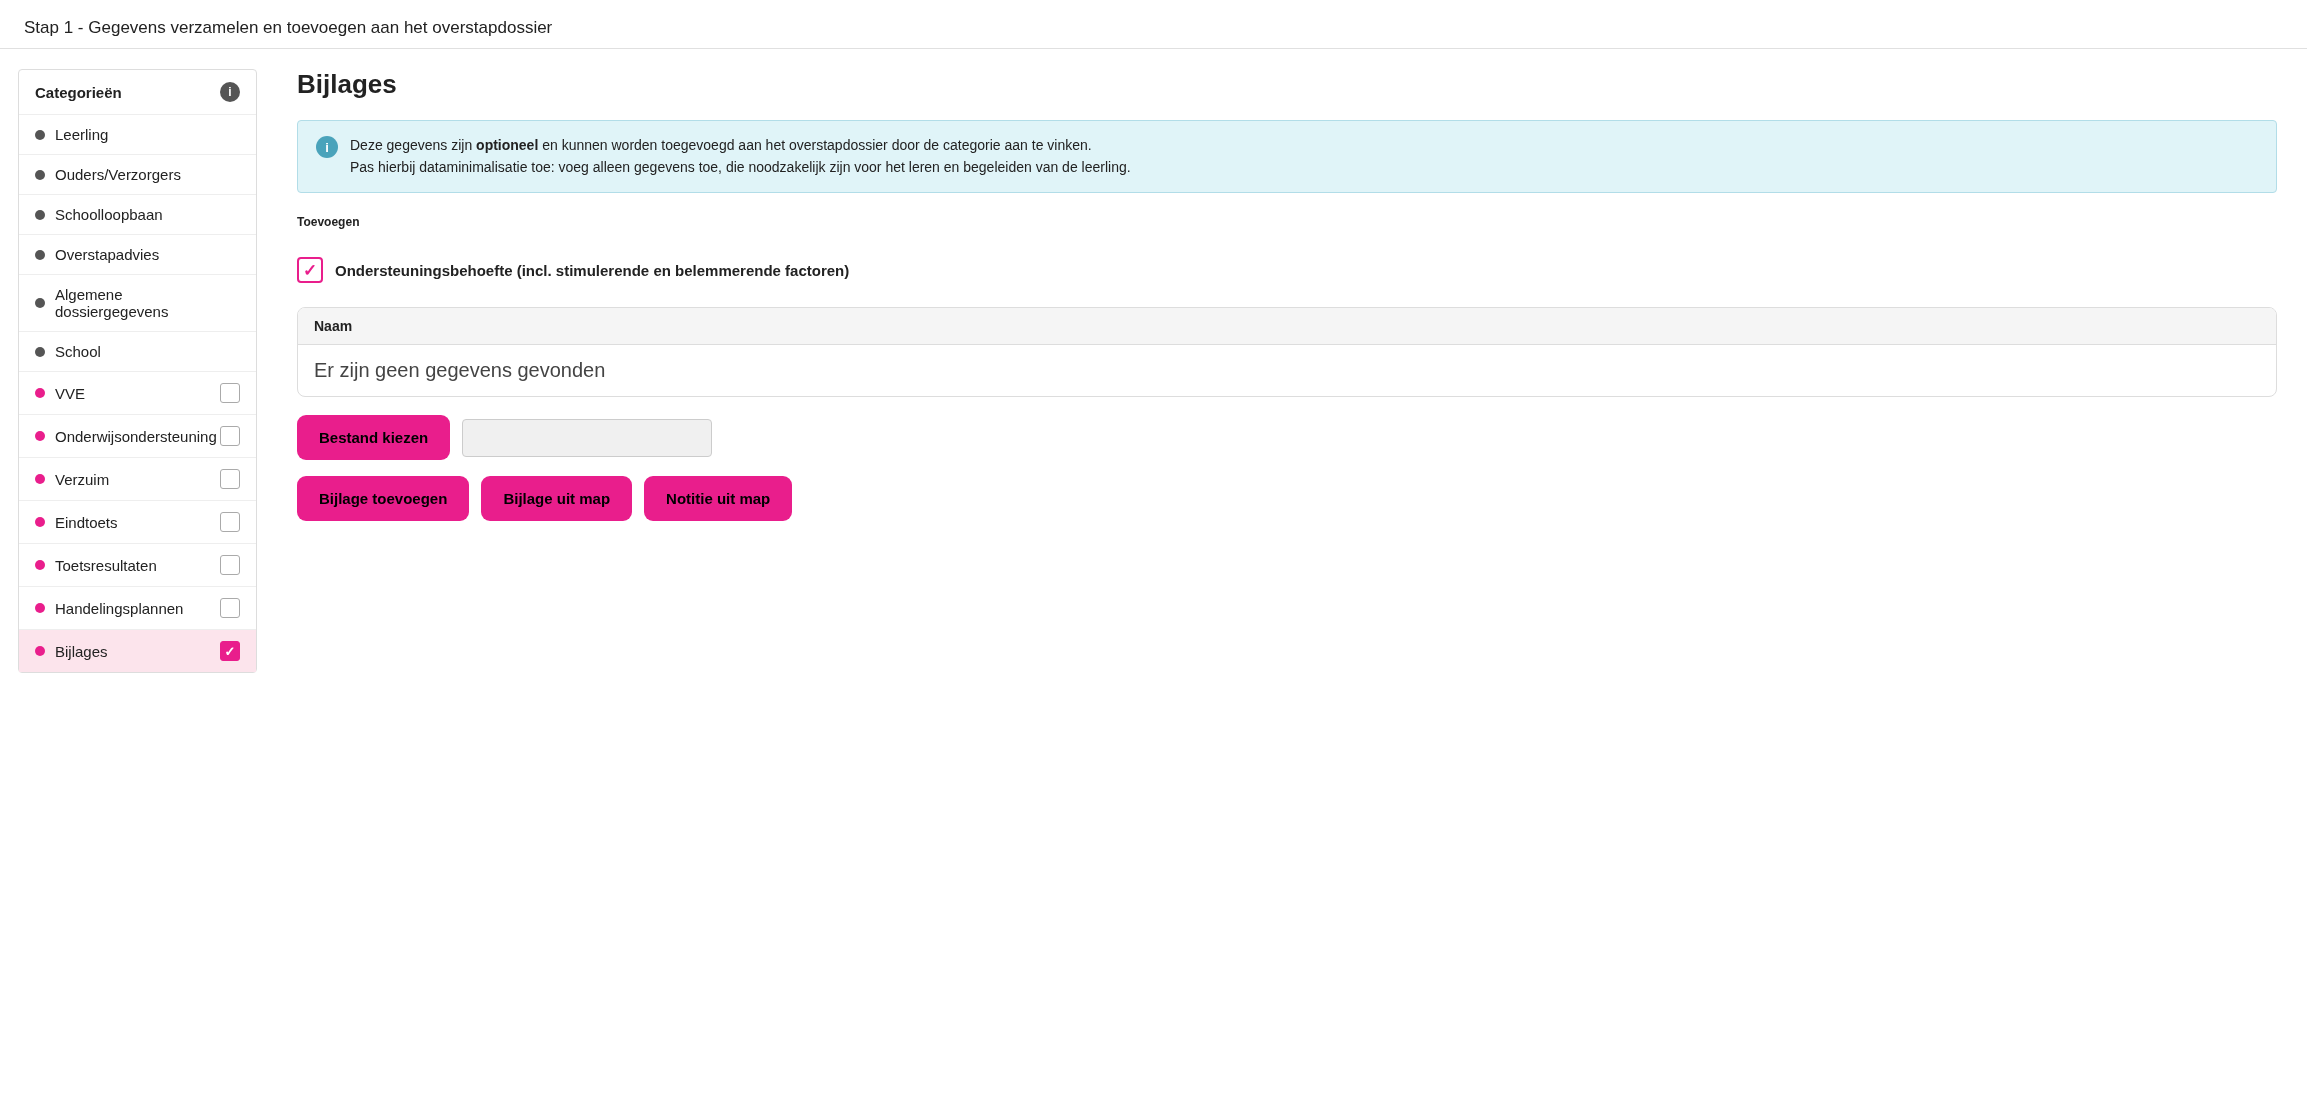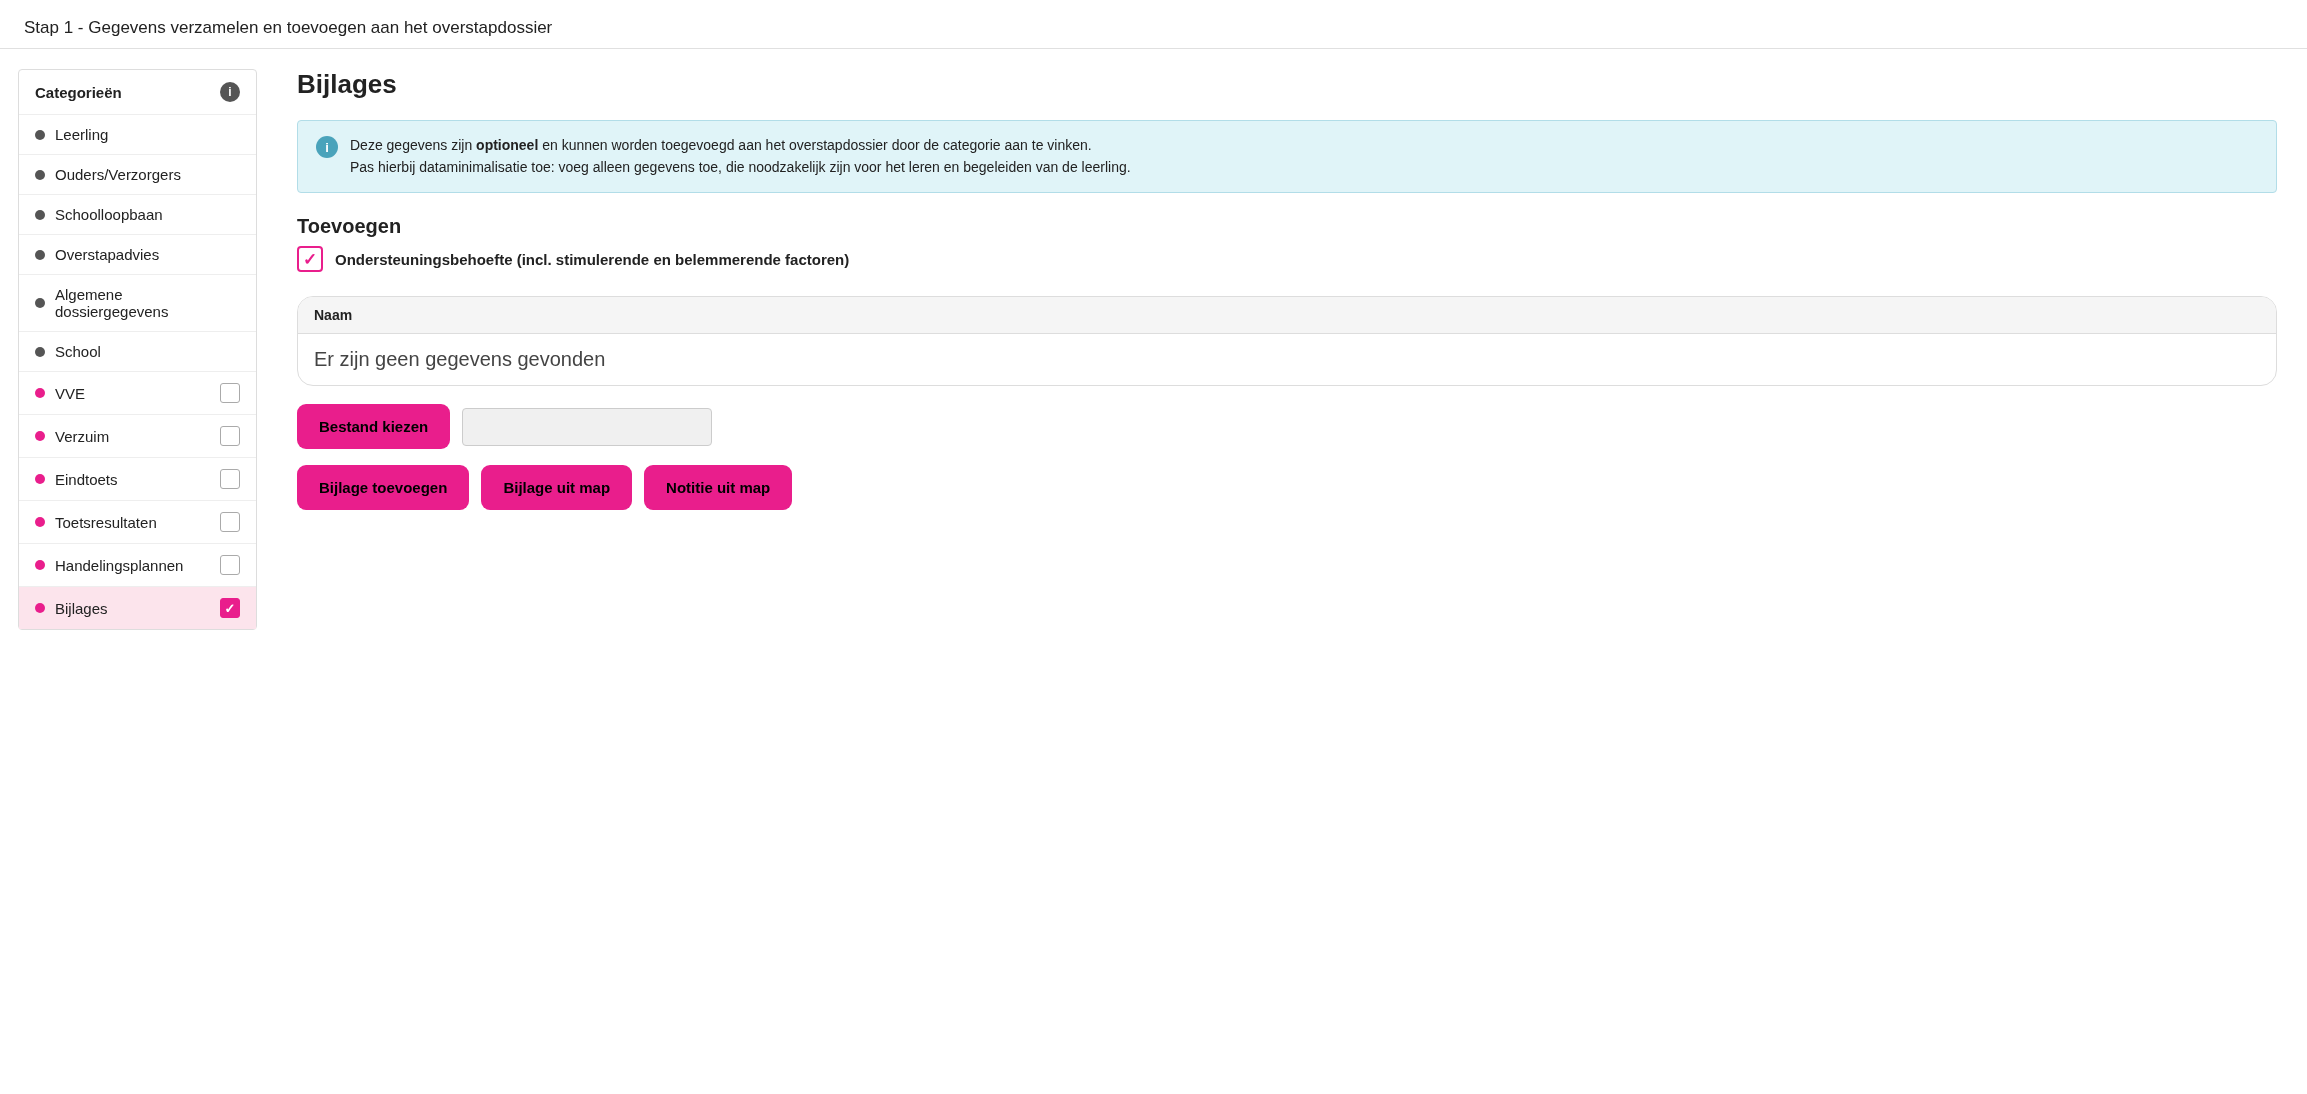--- a/index.html
+++ b/index.html
@@ -153,22 +153,22 @@
     .info-text {
       font-size: 14px;
       line-height: 1.55;
       color: #222;
     }
     .info-text strong {
       font-weight: bold;
     }
     .toevoegen-label {
       font-weight: bold;
-      font-size: 20px;
-      margin-bottom: 8px;
+      font-size: 12px;
+      margin-bottom: 28px;
       color: #222;
     }
     .checkbox-row {
       display: flex;
       align-items: center;
       gap: 12px;
       margin-bottom: 24px;
     }
     .big-checkbox {
       width: 26px;
@@ -199,21 +199,21 @@
       color: #222;
     }
     .bijlages-subtitle {
       font-weight: bold;
       font-size: 15px;
       margin-bottom: 10px;
       color: #222;
     }
     .table-container {
       border: 1px solid #ddd;
-      border-radius: 16px;
+      border-radius: 8px;
       margin-bottom: 18px;
       overflow: hidden;
     }
     .table-header {
       background: #f5f5f5;
       padding: 10px 16px;
       font-weight: bold;
       font-size: 14px;
       border-bottom: 1px solid #ddd;
       color: #222;
@@ -312,20 +312,27 @@
     </div>
 
     <div class="sidebar-item">
       <div class="sidebar-item-left">
         <div class="dot dot-pink"></div>
         <span>VVE</span>
       </div>
       <div class="sidebar-checkbox"></div>
     </div>
 
+    <div class="sidebar-item">
+      <div class="sidebar-item-left">
+        <div class="dot dot-pink"></div>
+        <span>Onderwijsondersteuning</span>
+      </div>
+      <div class="sidebar-checkbox"></div>
+    </div>
 
     <div class="sidebar-item">
       <div class="sidebar-item-left">
         <div class="dot dot-pink"></div>
         <span>Verzuim</span>
       </div>
       <div class="sidebar-checkbox"></div>
     </div>
 
     <div class="sidebar-item">

